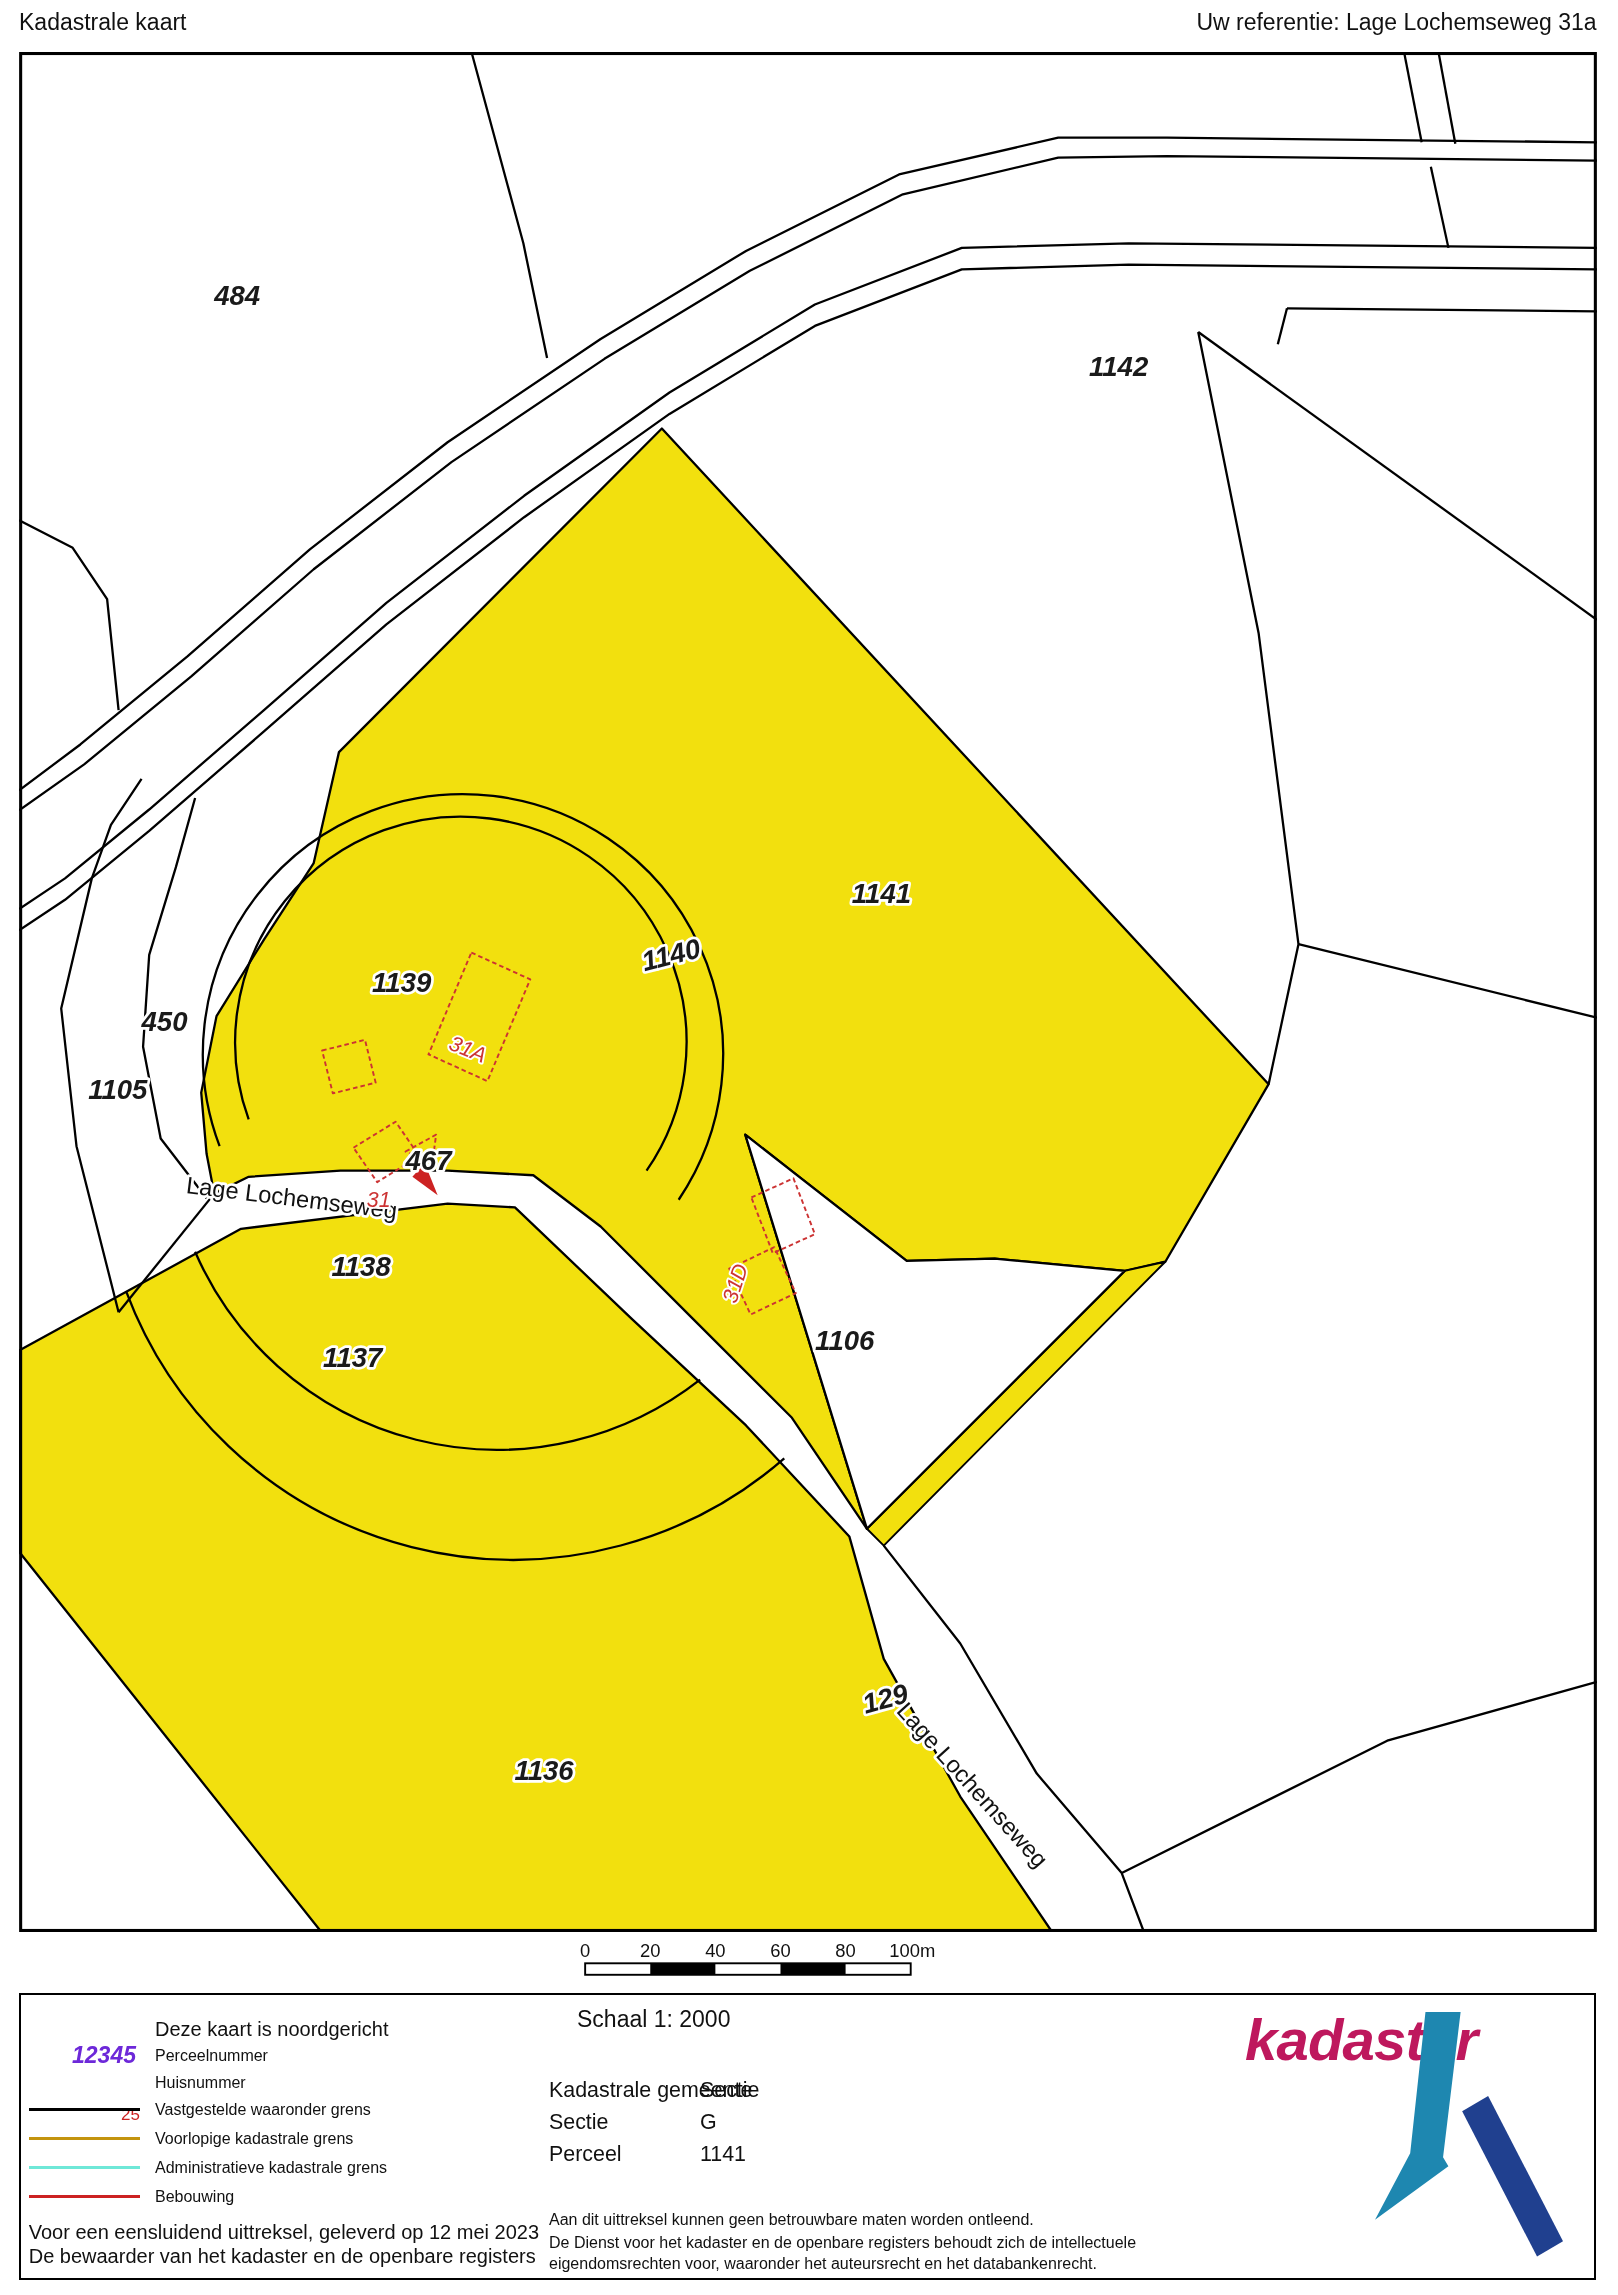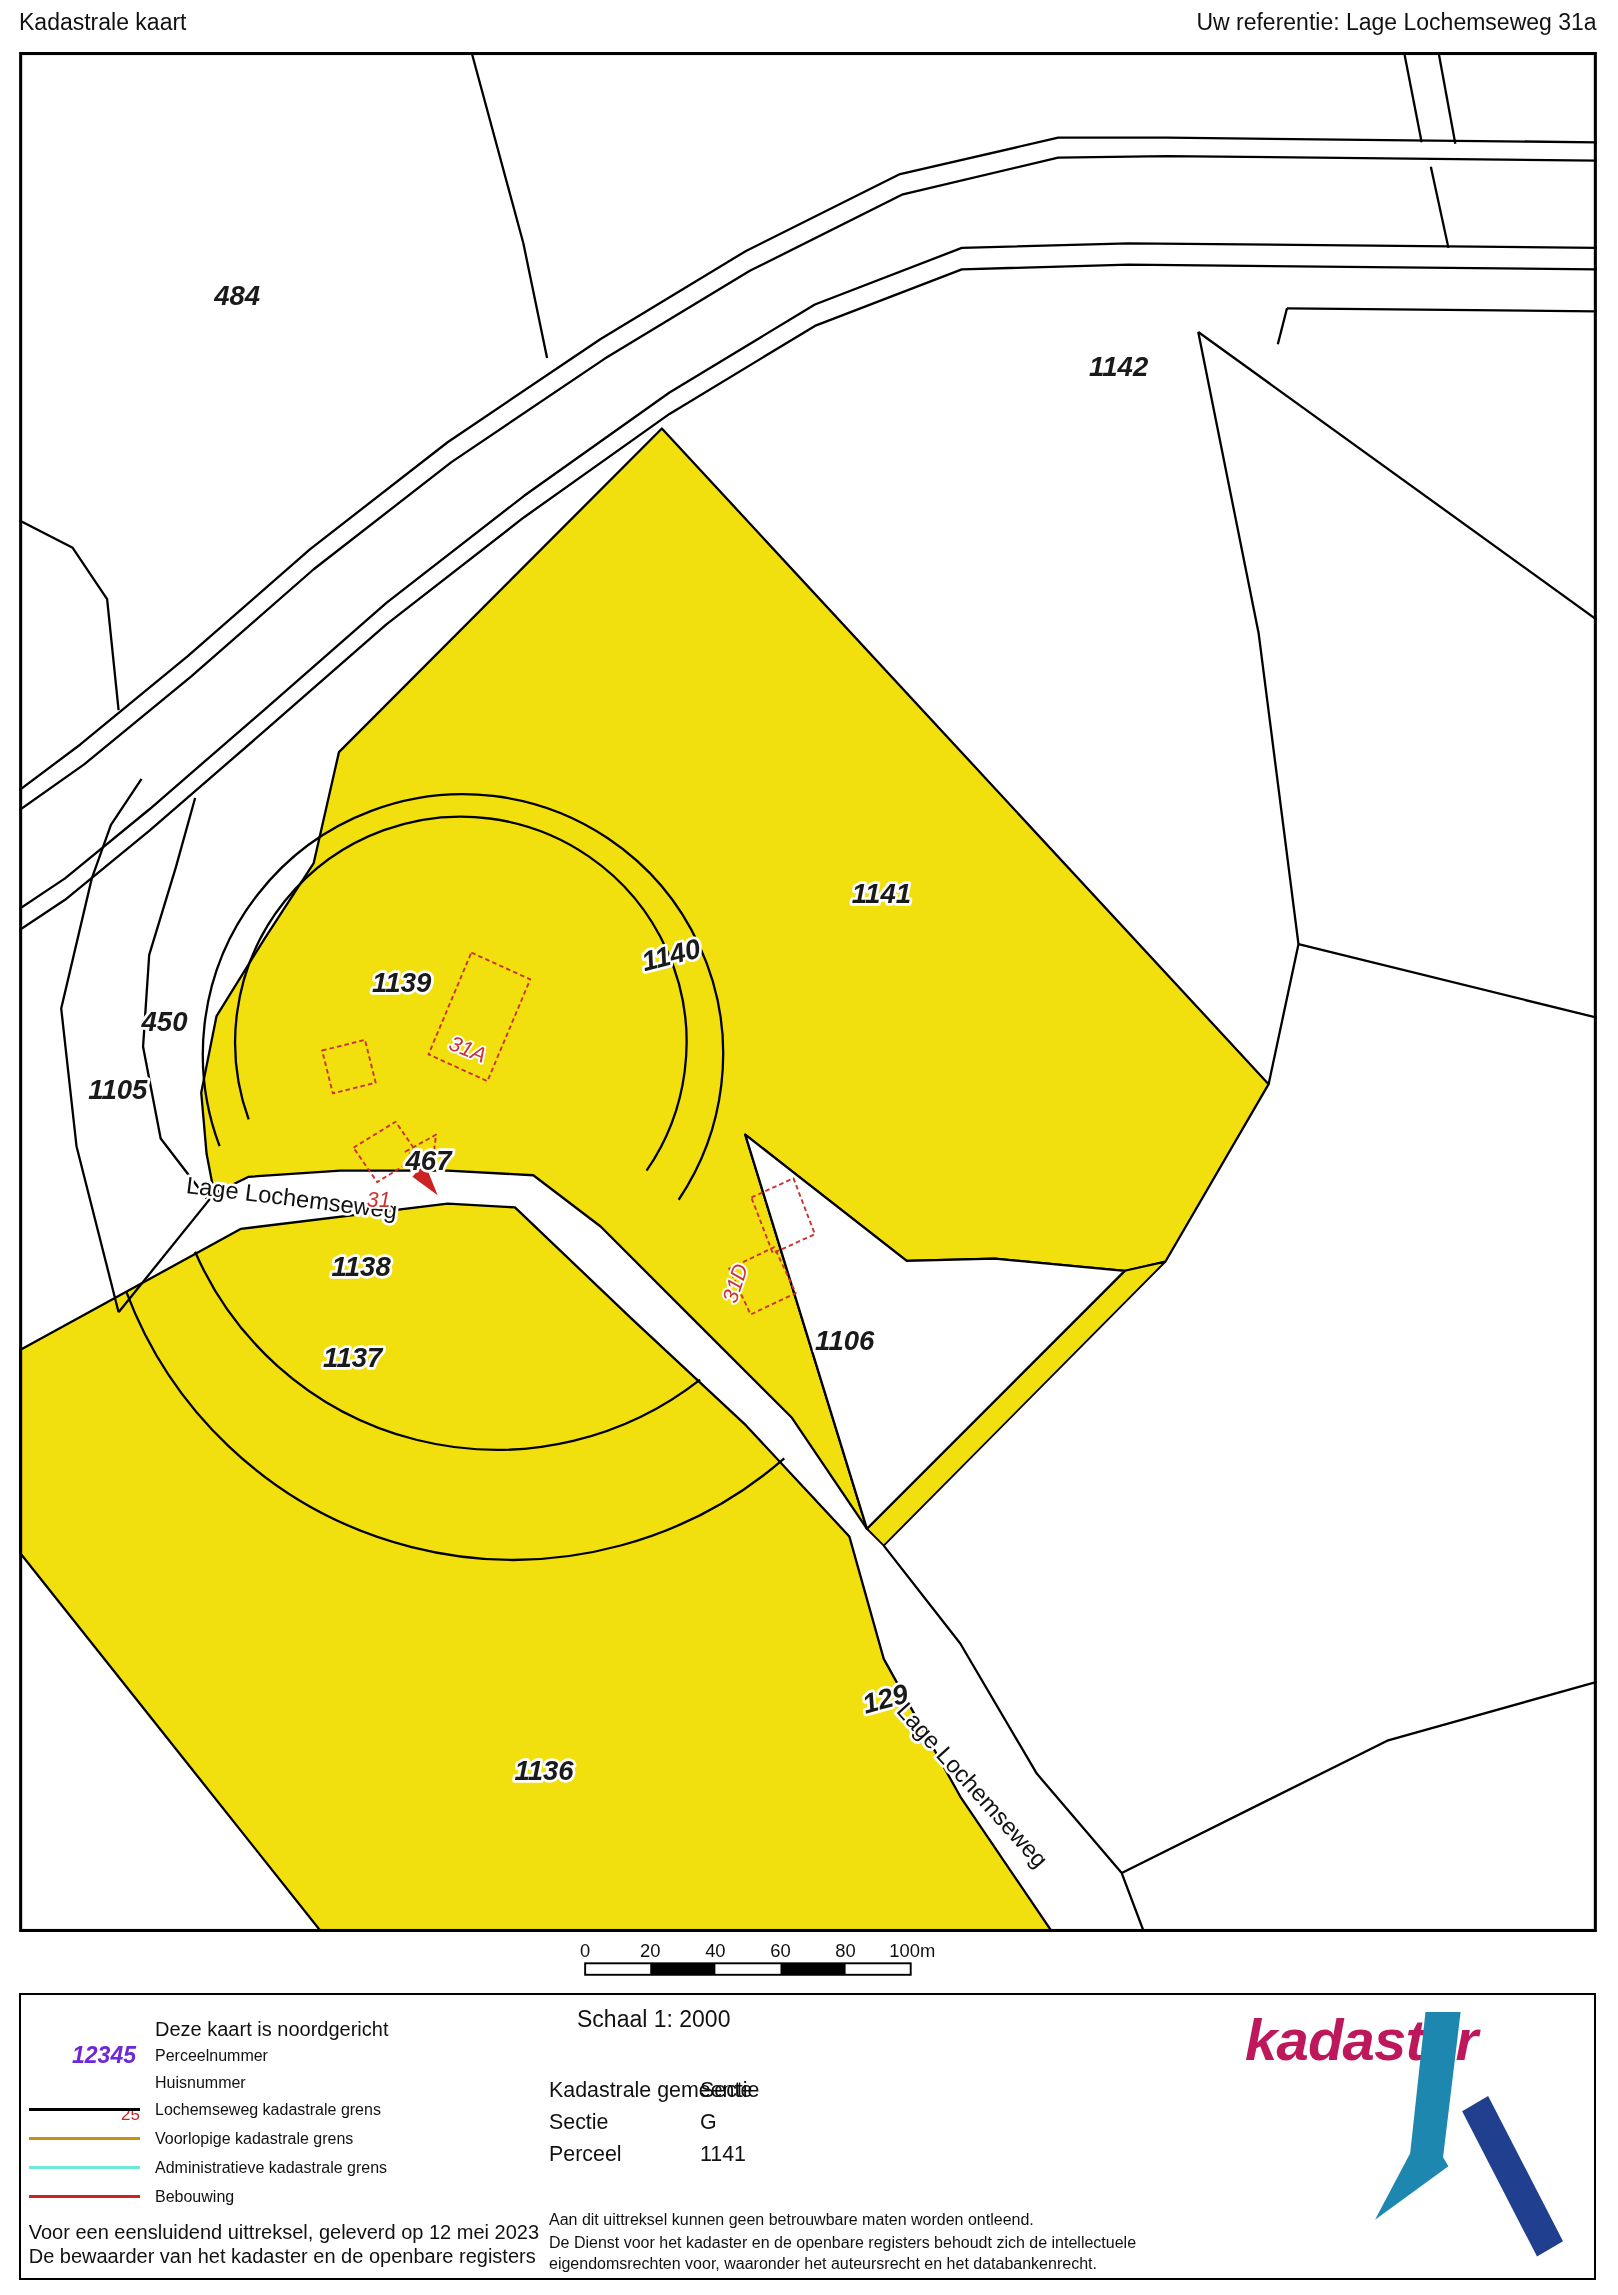--- a/index.html
+++ b/index.html
@@ -133,21 +133,21 @@
 
   <div class="fnote" style="left:134px;top:23px;">Deze kaart is noordgericht</div>
 
   <div class="lg-sample" style="left:0px;top:47px;font-size:23px;font-style:italic;font-weight:600;">12345</div>
   <div class="lg-label" style="top:52px;">Perceelnummer</div>
 
   <div class="lg-sample" style="left:4px;top:78px;font-size:17px;color:#CC2222;margin-top:32px;">25</div>
   <div class="lg-label" style="top:79px;">Huisnummer</div>
 
   <div class="lg-line" style="top:113px;border-top-color:#000000;"></div>
-  <div class="lg-label" style="top:106px;">Lochemseweg kadastrale grens</div>
+  <div class="lg-label" style="top:106px;">Vastgestelde waaronder grens</div>
 
   <div class="lg-line" style="top:142px;border-top-color:#C3940E;"></div>
   <div class="lg-label" style="top:135px;">Voorlopige kadastrale grens</div>
 
   <div class="lg-line" style="top:171px;border-top-color:#6FE8D8;"></div>
   <div class="lg-label" style="top:164px;">Administratieve kadastrale grens</div>
 
   <div class="lg-line" style="top:200px;border-top-color:#CC2222;border-top-width:3.1px;"></div>
   <div class="lg-label" style="top:193px;">Bebouwing</div>
 

